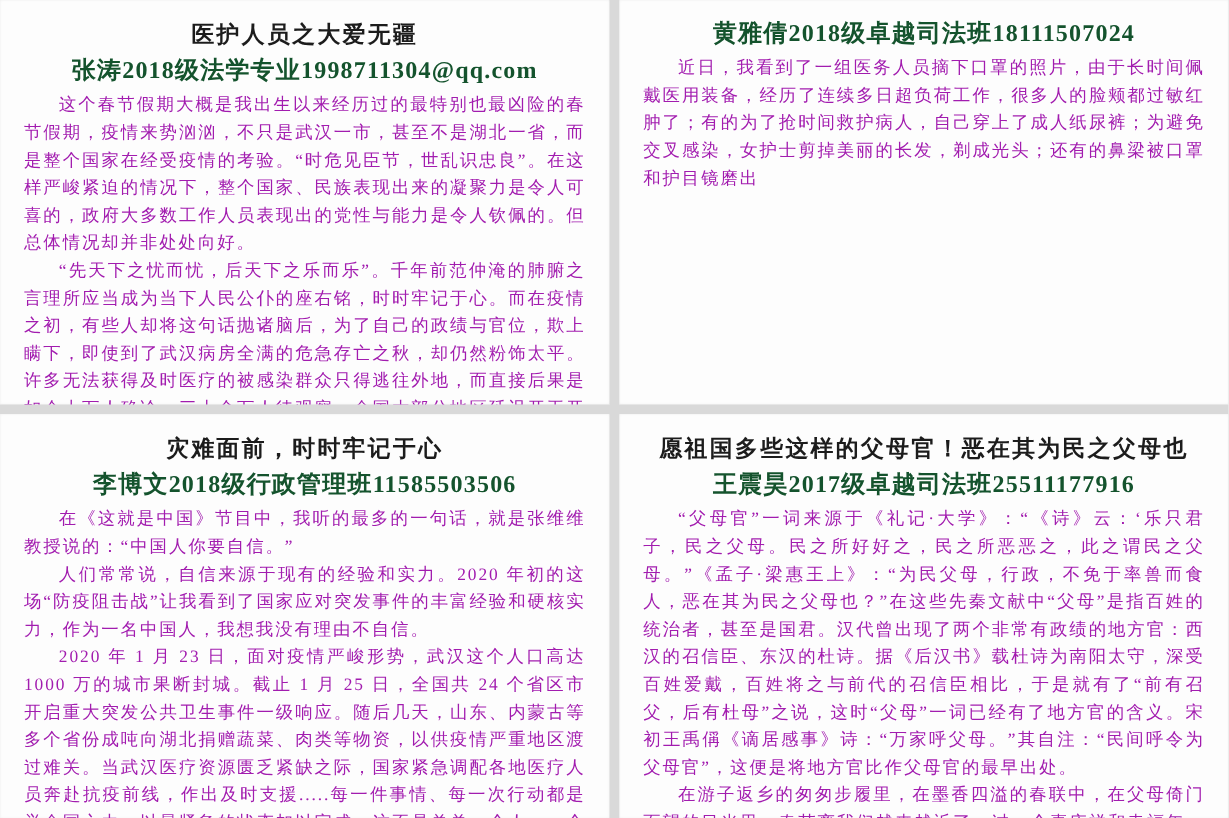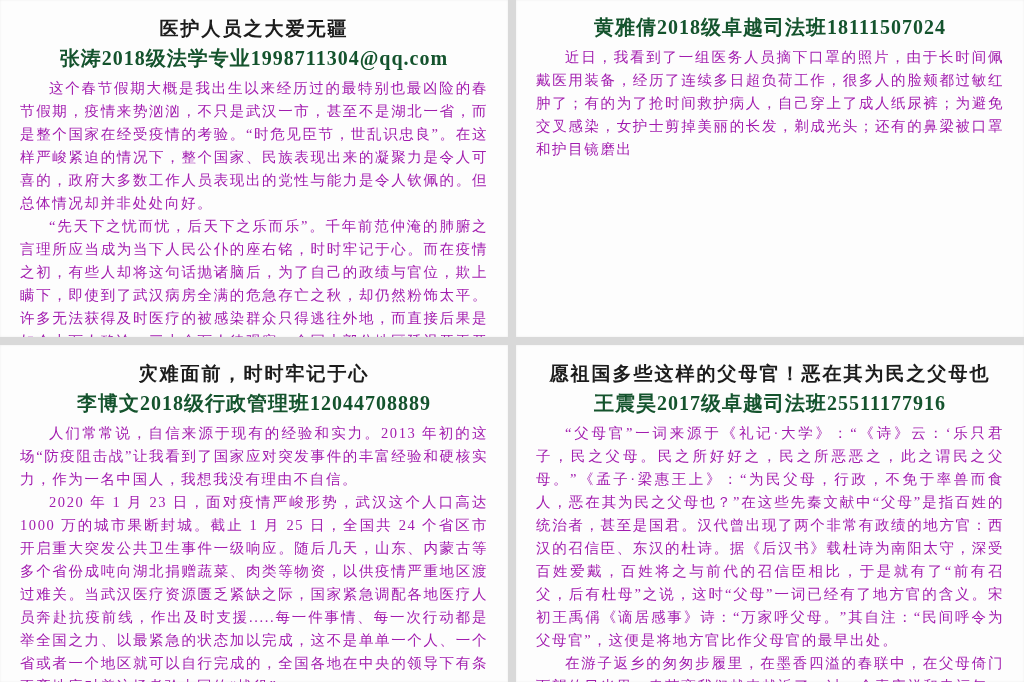--- a/index.html
+++ b/index.html
@@ -80,24 +80,25 @@
     <div class="doc-body">
       <p>近日，我看到了一组医务人员摘下口罩的照片，由于长时间佩戴医用装备，经历了连续多日超负荷工作，很多人的脸颊都过敏红肿了；有的为了抢时间救护病人，自己穿上了成人纸尿裤；为避免交叉感染，女护士剪掉美丽的长发，剃成光头；还有的鼻梁被口罩和护目镜磨出</p>
     </div>
   </div>
 
   <div class="doc-panel">
     <div class="doc-title">灾难面前，时时牢记于心</div>
     <div class="author-line">
       <span>李博文</span>
       <span>2018级行政管理班</span>
-      <span>12044708889</span>
+      <span>11585503506</span>
     </div>
     <div class="doc-body">
-      <p>人们常常说，自信来源于现有的经验和实力。2013 年初的这场“防疫阻击战”让我看到了国家应对突发事件的丰富经验和硬核实力，作为一名中国人，我想我没有理由不自信。</p>
+      <p>在《这就是中国》节目中，我听的最多的一句话，就是张维维教授说的：“中国人你要自信。”</p>
+      <p>人们常常说，自信来源于现有的经验和实力。2020 年初的这场“防疫阻击战”让我看到了国家应对突发事件的丰富经验和硬核实力，作为一名中国人，我想我没有理由不自信。</p>
       <p>2020 年 1 月 23 日，面对疫情严峻形势，武汉这个人口高达 1000 万的城市果断封城。截止 1 月 25 日，全国共 24 个省区市开启重大突发公共卫生事件一级响应。随后几天，山东、内蒙古等多个省份成吨向湖北捐赠蔬菜、肉类等物资，以供疫情严重地区渡过难关。当武汉医疗资源匮乏紧缺之际，国家紧急调配各地医疗人员奔赴抗疫前线，作出及时支援.....每一件事情、每一次行动都是举全国之力、以最紧急的状态加以完成，这不是单单一个人、一个省或者一个地区就可以自行完成的，全国各地在中央的领导下有条不紊地应对着这场考验中国的“战役”。</p>
 
     </div>
   </div>
 
   <div class="doc-panel">
     <div class="doc-title">愿祖国多些这样的父母官！恶在其为民之父母也</div>
     <div class="author-line">
       <span>王震昊</span>
       <span>2017级卓越司法班</span>

